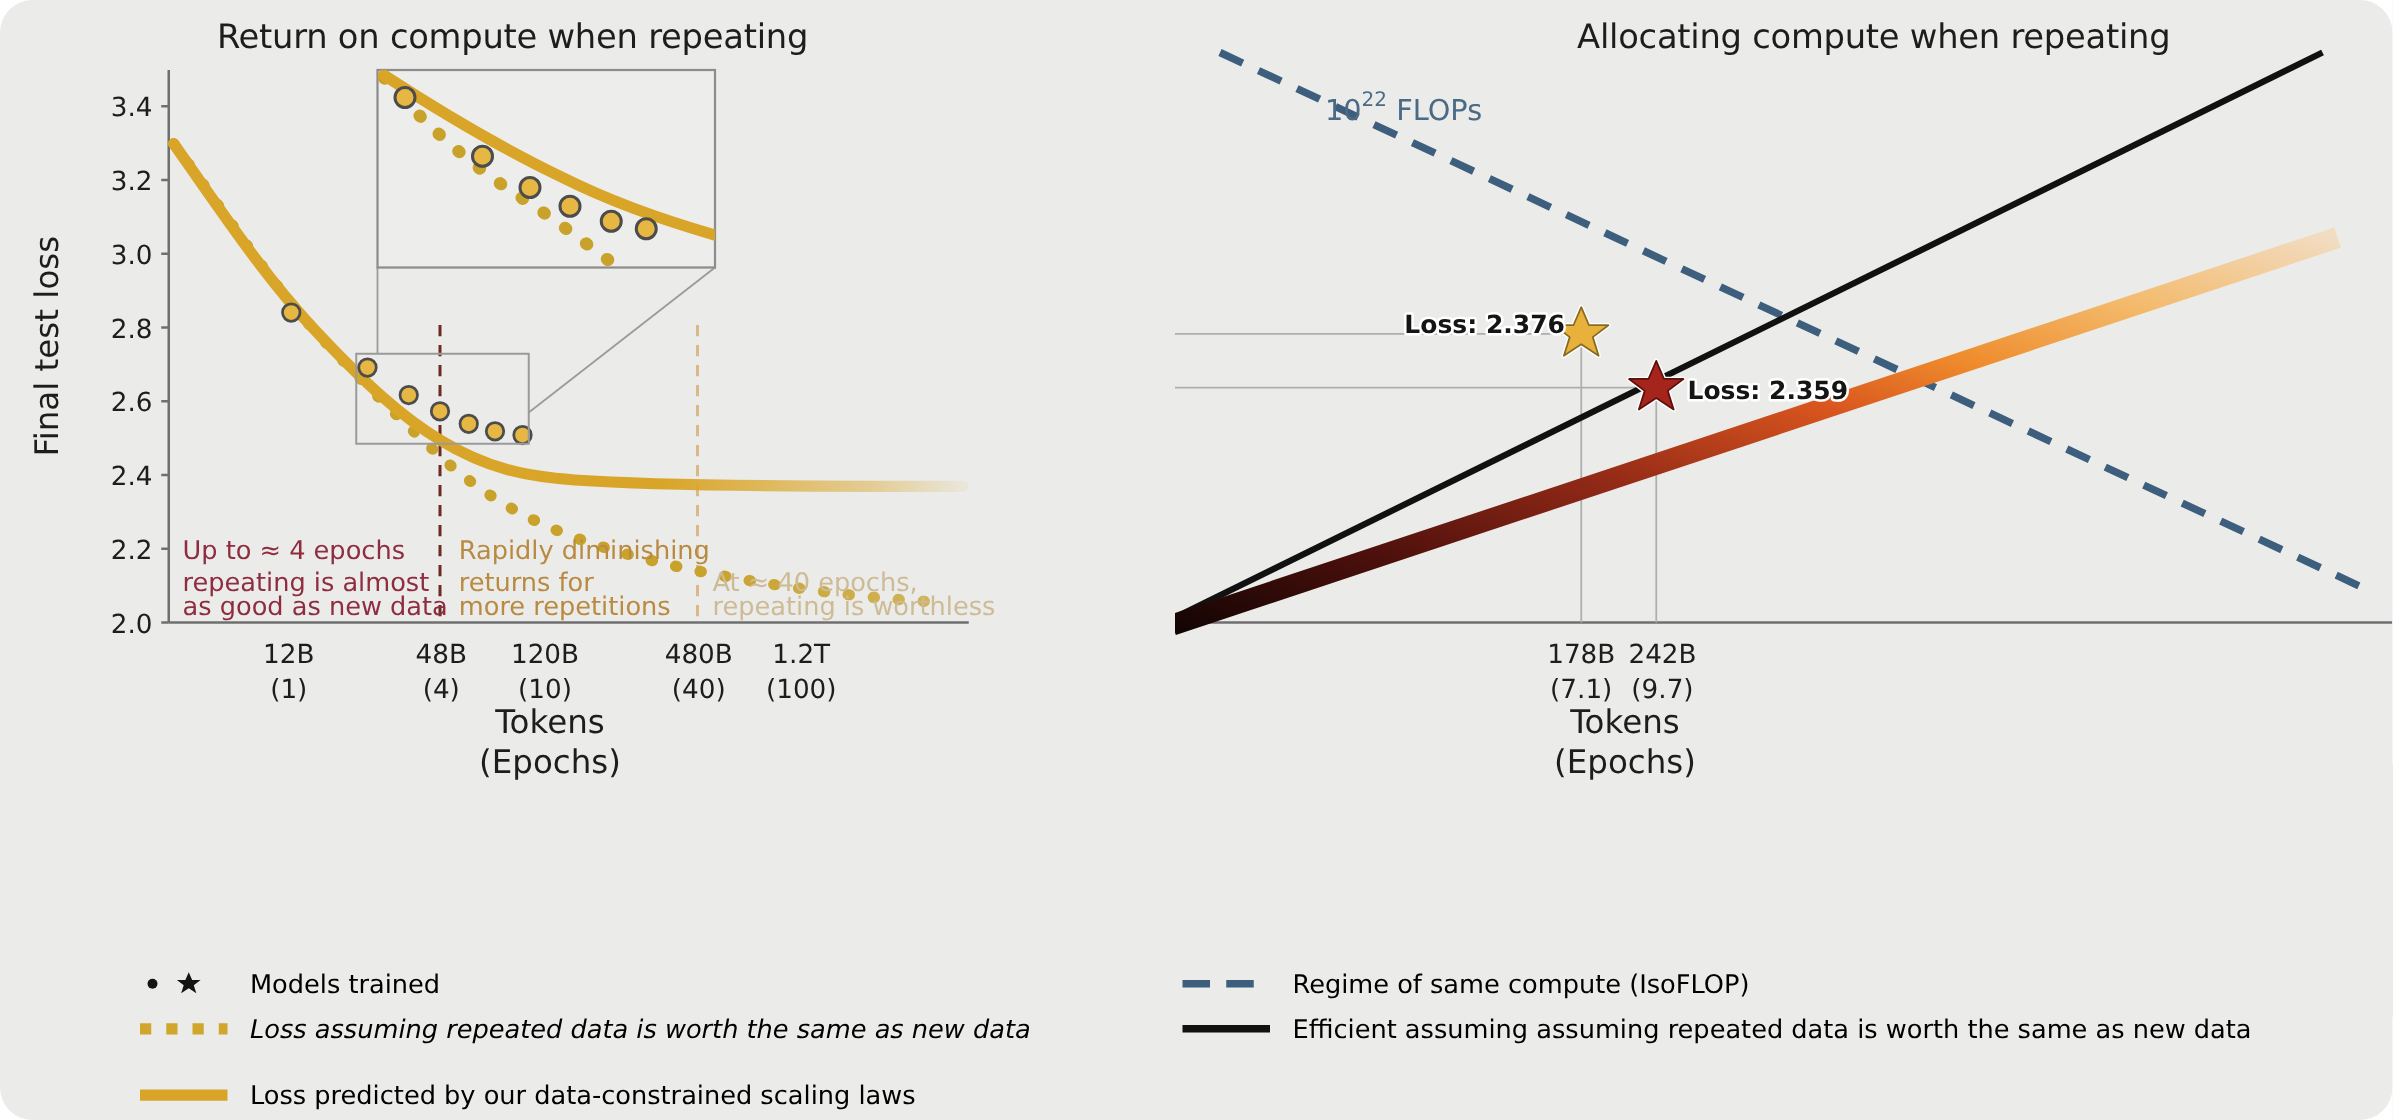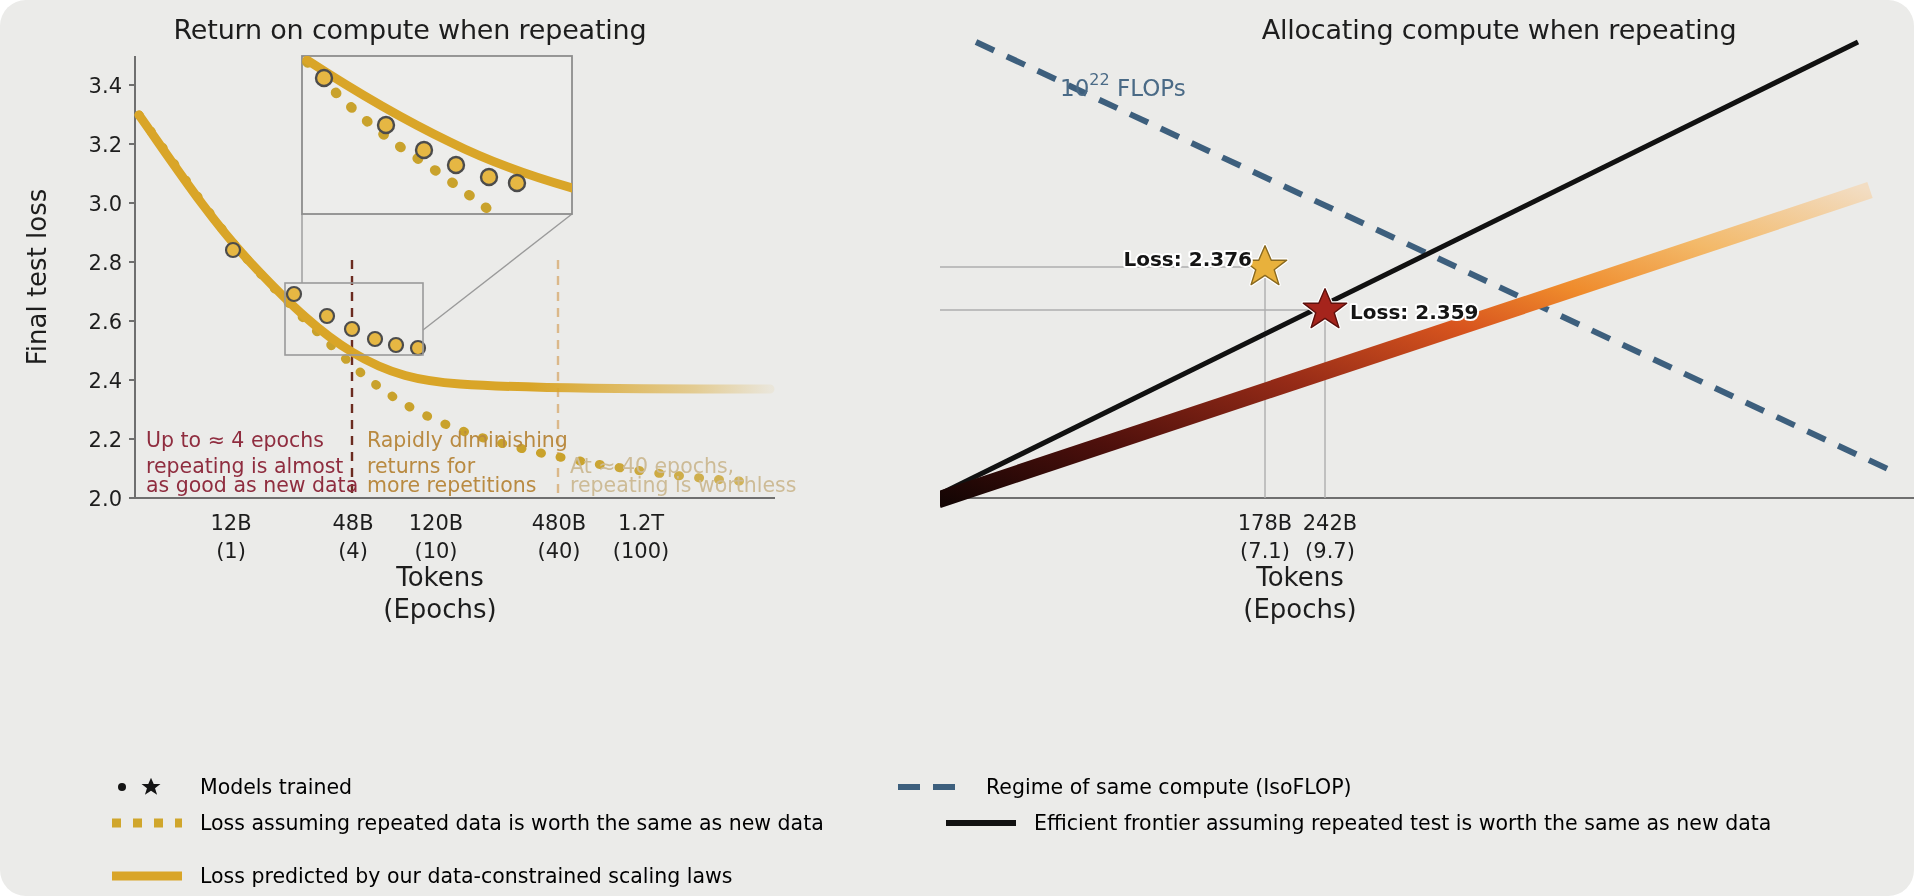--- a/index.html
+++ b/index.html
@@ -286,50 +286,50 @@
   <div class="legend-row" style="left:106px; top:775px;">
     <div class="legend-key">
       <svg width="86" height="22" viewBox="0 0 86 22">
         <circle cx="16" cy="11" r="4" fill="#141414"></circle>
         <path transform="translate(45,11) scale(0.62)" d="M0,-15 L4.4,-4.8 L15.3,-4.8 L6.5,1.9 L9.8,12.4 L0,5.9 L-9.8,12.4 L-6.5,1.9 L-15.3,-4.8 L-4.4,-4.8 Z" fill="#141414"></path>
       </svg>
     </div>
     <span class="legend-text legend-lbl">Models trained</span>
   </div>
 
-  <div class="legend-row" style="left:106px; top:811px;">
+  <div class="legend-row" style="left:106px; top:811px;font-style:italic;">
     <div class="legend-key">
       <svg width="86" height="22" viewBox="0 0 86 22">
         <line x1="6" y1="11" x2="76" y2="11" stroke="#d0a62c" stroke-width="9" stroke-linecap="butt" stroke-dasharray="9 12"></line>
       </svg>
     </div>
     <span class="legend-text legend-lbl">Loss assuming repeated data is worth the same as new data</span>
   </div>
 
   <div class="legend-row" style="left:106px; top:847px;margin-top:17px;">
     <div class="legend-key">
       <svg width="86" height="22" viewBox="0 0 86 22">
         <line x1="6" y1="11" x2="76" y2="11" stroke="#d9a528" stroke-width="9" stroke-linecap="butt"></line>
       </svg>
     </div>
     <span class="legend-text legend-lbl">Loss predicted by our data-constrained scaling laws</span>
   </div>
 
-  <div class="legend-row" style="left:892px; top:775px;">
+  <div class="legend-row" style="left:940px; top:775px;">
     <div class="legend-key">
       <svg width="86" height="22" viewBox="0 0 86 22">
         <line x1="6" y1="11" x2="76" y2="11" stroke="#3d5f7d" stroke-width="6" stroke-dasharray="22 13"></line>
       </svg>
     </div>
     <span class="legend-text legend-lbl">Regime of same compute (IsoFLOP)</span>
   </div>
 
   <div class="legend-row" style="left:940px; top:811px;">
     <div class="legend-key">
       <svg width="86" height="22" viewBox="0 0 86 22">
         <line x1="6" y1="11" x2="76" y2="11" stroke="#111111" stroke-width="6"></line>
       </svg>
     </div>
-    <span class="legend-text legend-lbl">Efficient frontier assuming repeated test is worth the same as new data</span>
+    <span class="legend-text legend-lbl">Efficient assuming assuming repeated data is worth the same as new data</span>
   </div>
 
 
 </div>
 
 </body></html>

